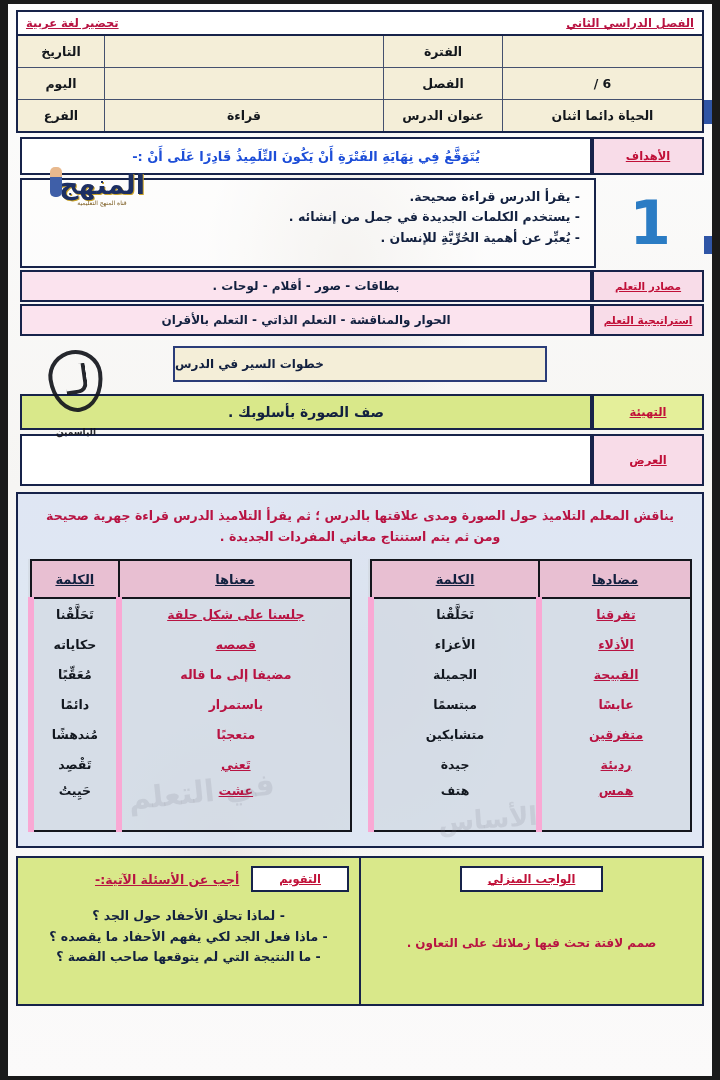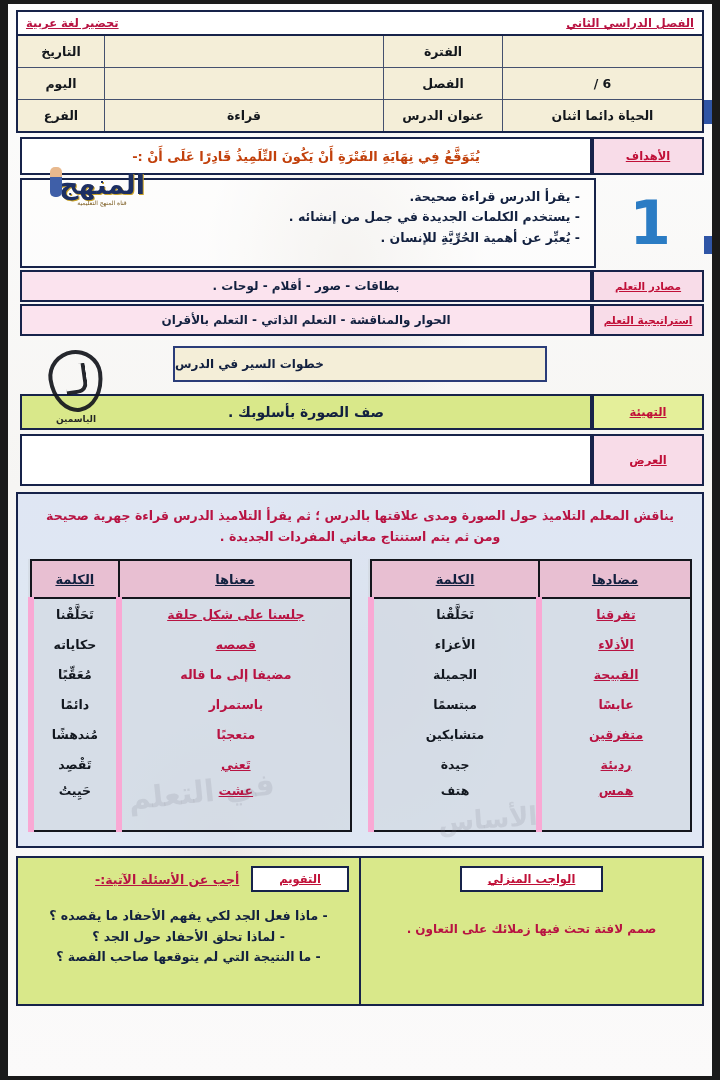--- a/index.html
+++ b/index.html
@@ -69,21 +69,21 @@
     text-decoration:underline;
   }
   .body-box{
     flex:1;border:2px solid #17234a;background:#ffffff;
     display:flex;align-items:center;justify-content:center;
     margin-left:4px;
   }
 
   
   .obj-head{
-    height:34px;font-size:13px;font-weight:bold;color:#c2410c;
+    height:34px;font-size:13px;font-weight:bold;color:#1d4ed8;
     text-align:center;
   }
   .obj-wrap{display:flex;margin-top:3px;}
   .obj-num{
     flex:0 0 108px;display:flex;align-items:center;justify-content:center;
     position:relative;
   }
   .num1{
     color:#2b7cc4;font-size:60px;font-weight:bold;line-height:.8;
     font-family:"DejaVu Sans",sans-serif;
@@ -161,21 +161,21 @@
   .chip{
     display:inline-block;border:2px solid #17234a;background:#ffffff;
     padding:4px 26px;font-size:11.5px;font-weight:bold;color:#c01038;
     text-decoration:underline;
   }
   .chip-row{display:flex;align-items:center;gap:12px;}
   .chip-after{font-size:12.5px;font-weight:bold;color:#b81342;text-decoration:underline;}
   .qs{margin-top:14px;text-align:center;}
   .qs div{font-size:12.5px;font-weight:bold;color:#12203f;line-height:1.62;}
   .hw-chip-wrap{display:flex;justify-content:center;}
-  .hw-txt{margin-top:30px;text-align:center;font-size:12px;font-weight:bold;color:#b81342;}
+  .hw-txt{margin-top:44px;text-align:center;font-size:12px;font-weight:bold;color:#b81342;}
 
   
   .logo{
     position:absolute;right:auto;left:38px;top:167px;
     width:112px;height:54px;pointer-events:none;z-index:5;
   }
   .logo .lg-word{
     font-size:27px;font-weight:bold;color:#1c2f63;
     letter-spacing:-1px;line-height:1;text-align:center;
     text-shadow:1px 1px 0 #c9a227;
@@ -199,21 +199,21 @@
     border-radius:50% 50% 50% 50% / 42% 42% 58% 58%;
     transform:rotate(-8deg);
     position:relative;
   }
   .stamp .drop::after{
     content:"";position:absolute;left:12px;top:10px;
     width:18px;height:26px;border-right:4px solid #14161d;
     border-bottom:4px solid #14161d;border-radius:0 0 10px 0;
   }
   .stamp .sname{
-    margin-top:2px;text-align:center;font-size:9px;font-weight:bold;
+    margin-top:15px;text-align:center;font-size:9px;font-weight:bold;
     color:#14161d;letter-spacing:-.5px;
   }
   .wm{
     position:absolute;pointer-events:none;z-index:1;
     color:rgba(120,120,130,.16);font-weight:bold;
   }
   .wm1{left:120px;top:770px;font-size:30px;transform:rotate(-6deg);}
   .wm2{left:430px;top:800px;font-size:26px;transform:rotate(-4deg);}
   
   .tab{position:absolute;right:0;width:8px;background:#2f55a6;}
@@ -400,22 +400,22 @@
         </div>
         <div class="hw-txt">صمم لافتة تحث فيها زملائك على التعاون .</div>
       </div>
 
       <div class="bot-col">
         <div class="chip-row">
           <span class="chip">التقويم</span>
           <span class="chip-after">أجب عن الأسئلة الآتية:-</span>
         </div>
         <div class="qs">
+          <div>- لماذا تحلق الأحفاد حول الجد ؟</div>
           <div>- ماذا فعل الجد لكي يفهم الأحفاد ما يقصده ؟</div>
-          <div>- لماذا تحلق الأحفاد حول الجد ؟</div>
           <div>- ما النتيجة التي لم يتوقعها صاحب القصة ؟</div>
         </div>
       </div>
 
     </div>
 
   </div>
 
   <div class="logo">
     <div class="lg-fig"></div>

